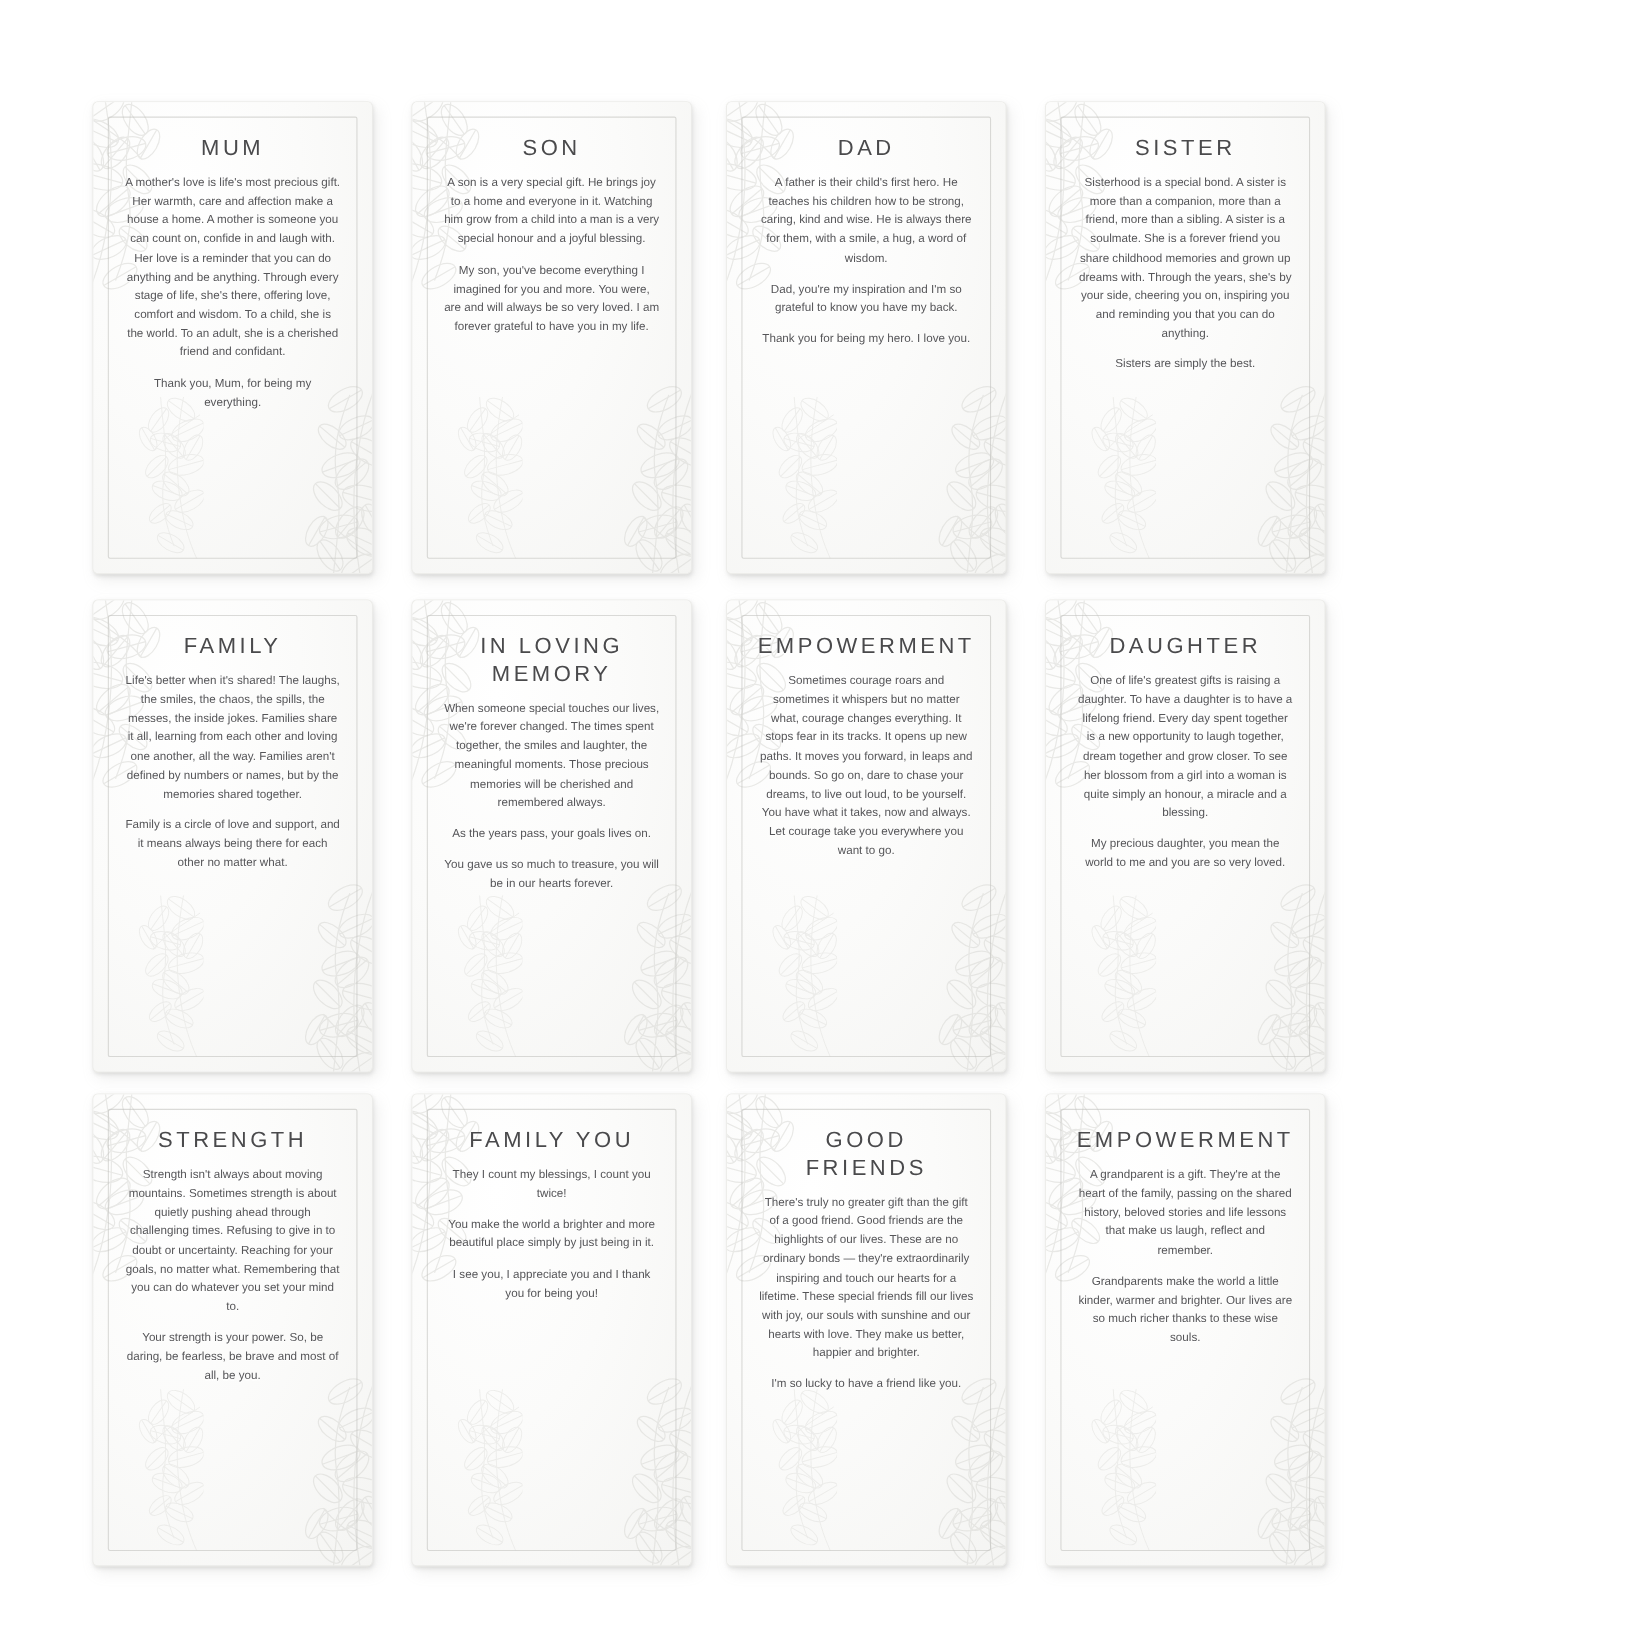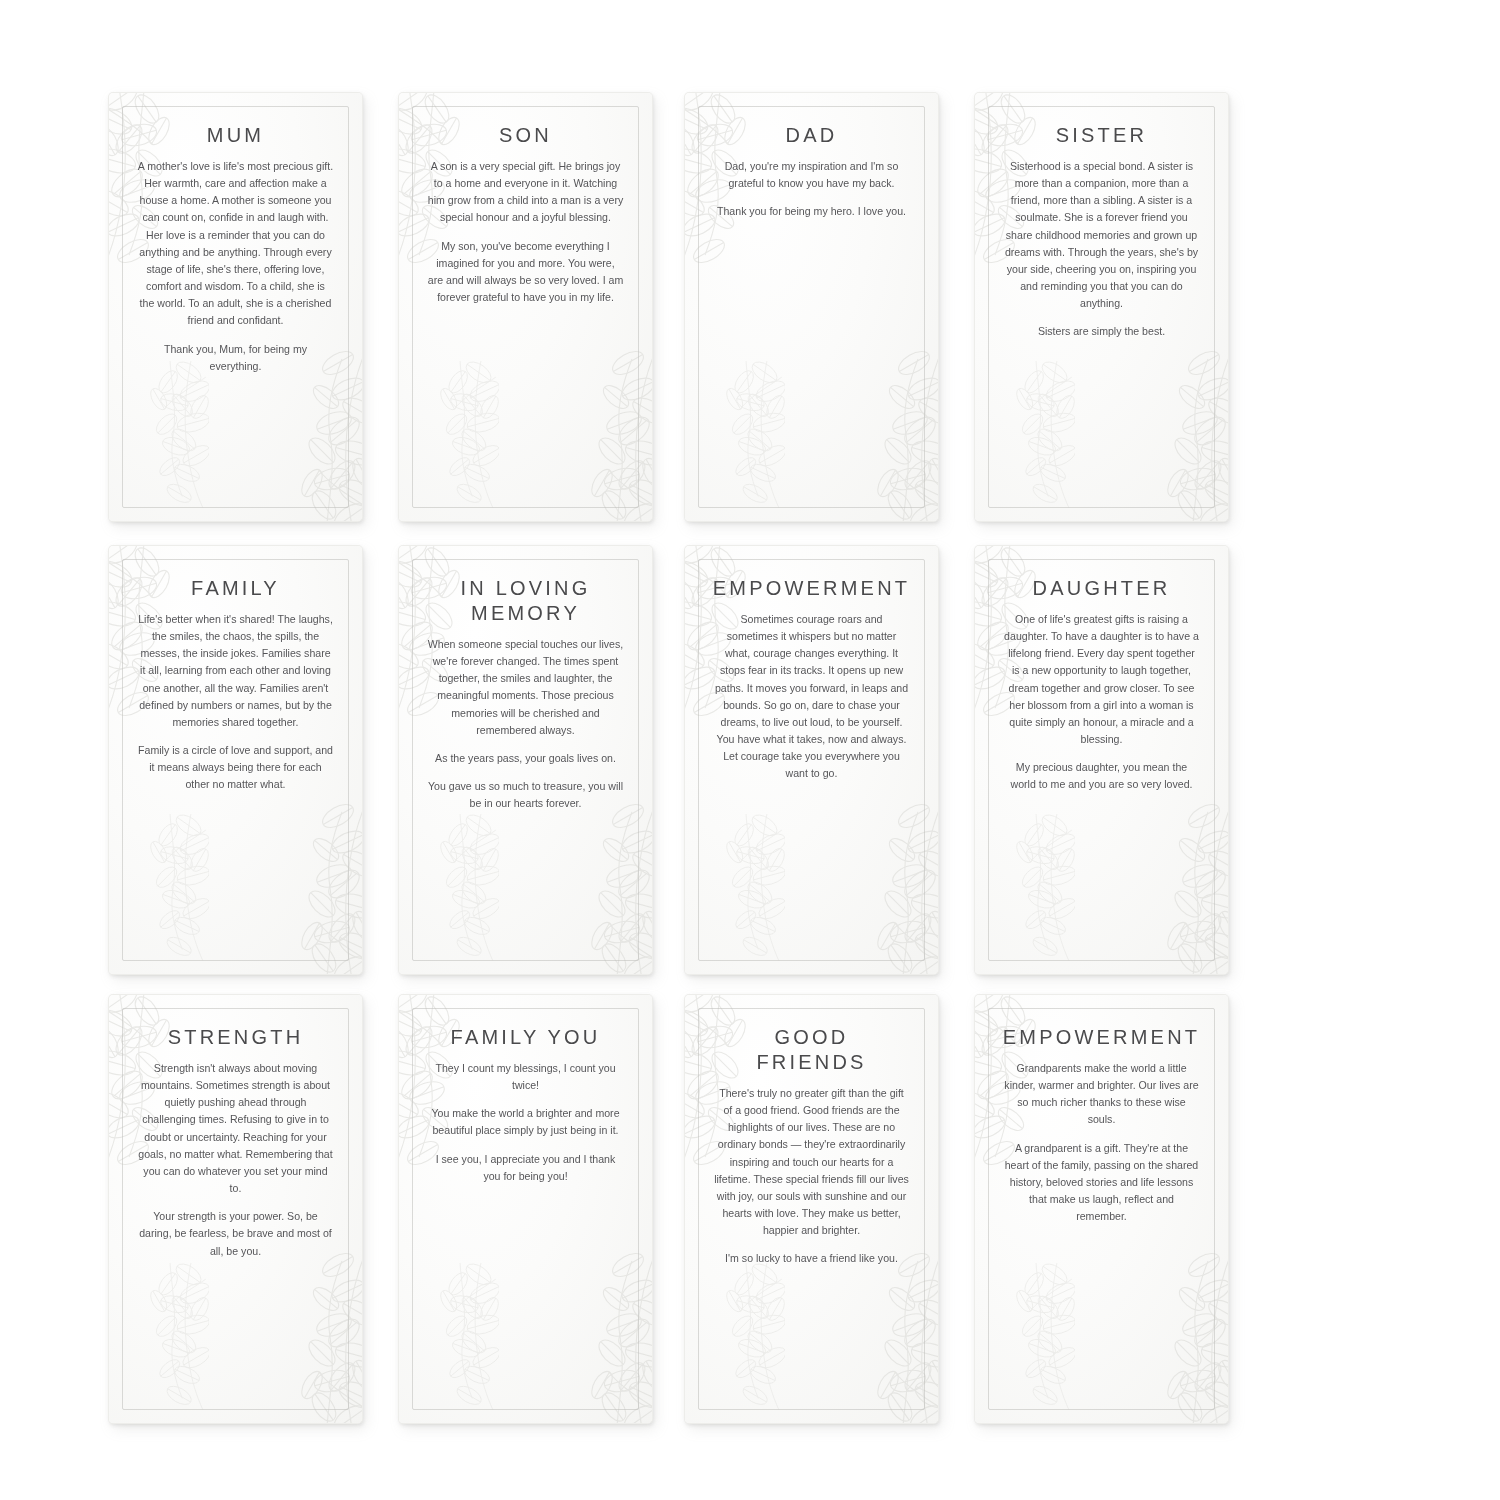--- a/index.html
+++ b/index.html
@@ -16,21 +16,21 @@
 
   #plaque-grid {
     position: relative;
     width: 1500px;
     height: 1500px;
     display: grid;
     grid-template-columns: repeat(4, 288px);
     grid-template-rows: repeat(3, 437px);
     column-gap: 0px;
     row-gap: 13px;
-    padding-left: 109px;
+    padding-left: 85px;
     padding-top: 93px;
     box-sizing: border-box;
   }
 
   .plaque {
     position: relative;
     width: 253px;
     height: 428px;
     background:
       radial-gradient(ellipse at 30% 20%, #ffffff 0%, #fbfbfa 45%, #f4f4f2 100%);
@@ -452,21 +452,21 @@
             <ellipse cx="64" cy="48" rx="15" ry="8" transform="rotate(-60 64 48)"></ellipse>
             <path d="M49,48 L79,48" transform="rotate(-60 64 48)"></path>
             <ellipse cx="12" cy="58" rx="16" ry="9" transform="rotate(60 12 58)"></ellipse>
             <path d="M-4,58 L28,58" transform="rotate(60 12 58)"></path>
             <ellipse cx="38" cy="168" rx="17" ry="9" transform="rotate(-30 38 168)"></ellipse>
             <path d="M21,168 L55,168" transform="rotate(-30 38 168)"></path>
           </g>
         </svg></div>
       <div class="plaque-inner">
         <div class="plaque-title">DAD</div>
-        <div class="plaque-body"><p>Dad, you're my inspiration and I'm so grateful to know you have my back.</p><p>Thank you for being my hero. I love you.</p></div>
+        <div class="plaque-body"><p>A father is their child's first hero. He teaches his children how to be strong, caring, kind and wise. He is always there for them, with a smile, a hug, a word of wisdom.</p><p>Dad, you're my inspiration and I'm so grateful to know you have my back.</p><p>Thank you for being my hero. I love you.</p></div>
       </div>
     </div>
     <div class="plaque row-1 nudge-1">
       <div class="leaf-deco leaf-tl"><svg viewBox="0 0 140 190" width="100%" height="100%">
           <g fill="none" stroke="#d8d8d4" stroke-width="1.1">
             <path d="M22,-6 C30,34 34,78 26,124 C22,150 16,168 8,186"></path>
             <path d="M50,-6 C48,30 40,62 46,96 C50,122 44,146 34,172"></path>
             <path d="M4,20 C24,34 44,44 58,62"></path>
             <ellipse cx="26" cy="14" rx="18" ry="10" transform="rotate(-35 26 14)"></ellipse>
             <path d="M8,14 L44,14" transform="rotate(-35 26 14)"></path>
@@ -1507,16 +1507,16 @@
             <ellipse cx="64" cy="48" rx="15" ry="8" transform="rotate(-60 64 48)"></ellipse>
             <path d="M49,48 L79,48" transform="rotate(-60 64 48)"></path>
             <ellipse cx="12" cy="58" rx="16" ry="9" transform="rotate(60 12 58)"></ellipse>
             <path d="M-4,58 L28,58" transform="rotate(60 12 58)"></path>
             <ellipse cx="38" cy="168" rx="17" ry="9" transform="rotate(-30 38 168)"></ellipse>
             <path d="M21,168 L55,168" transform="rotate(-30 38 168)"></path>
           </g>
         </svg></div>
       <div class="plaque-inner">
         <div class="plaque-title">EMPOWERMENT</div>
-        <div class="plaque-body"><p>Grandparents make the world a little kinder, warmer and brighter. Our lives are so much richer thanks to these wise souls.</p><p>A grandparent is a gift. They're at the heart of the family, passing on the shared history, beloved stories and life lessons that make us laugh, reflect and remember.</p></div>
+        <div class="plaque-body"><p>A grandparent is a gift. They're at the heart of the family, passing on the shared history, beloved stories and life lessons that make us laugh, reflect and remember.</p><p>Grandparents make the world a little kinder, warmer and brighter. Our lives are so much richer thanks to these wise souls.</p></div>
       </div>
     </div>
   </div>
 
 </body></html>

